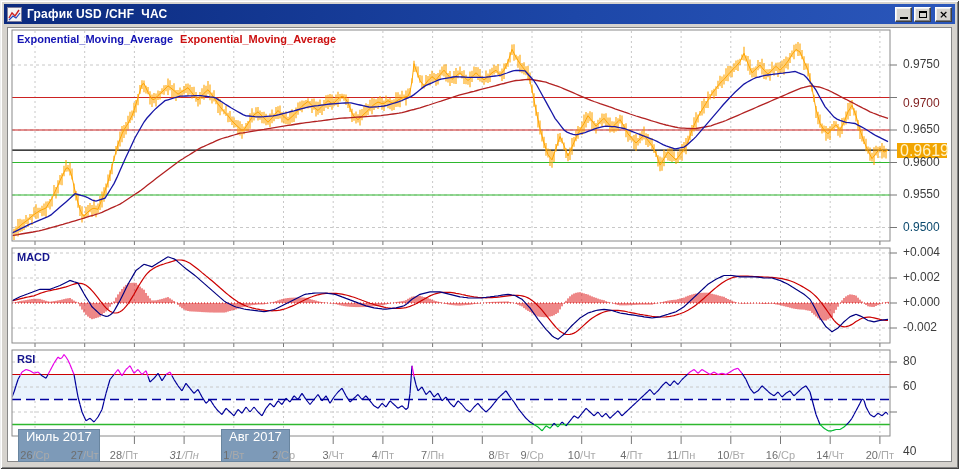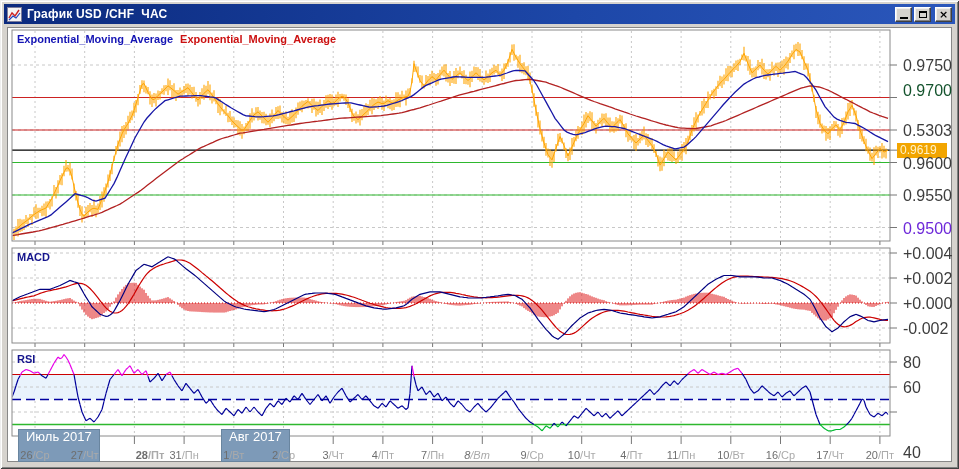--- a/index.html
+++ b/index.html
@@ -18,23 +18,23 @@
     font-family:"DejaVu Sans",sans-serif;color:#000;}
   .win-btn.close{margin-left:2px;}
   .glyph-min{display:block;width:8px;height:2px;background:#000;margin-top:8px;}
   .glyph-max{display:block;width:8px;height:7px;border:1px solid #000;border-top-width:2px;box-sizing:border-box;}
   .glyph-close{font-weight:bold;font-size:11px;}
   .client{position:absolute;left:7px;top:27px;width:945px;height:435px;background:#fff;border:1px solid #888;box-sizing:border-box;}
   #plot{position:absolute;left:0;top:0;pointer-events:none;}
   .overlay{position:absolute;pointer-events:none;}
   .ema-labels{left:17px;top:33px;display:flex;gap:7px;font-size:11px;font-weight:bold;}
   .panel-label{font-size:11px;font-weight:bold;color:#14148c;}
-  .axis-label{position:absolute;left:903px;width:52px;font-size:16px;color:#3d3d3d;pointer-events:none;}
+  .axis-label{position:absolute;left:903px;width:52px;font-size:12px;color:#3d3d3d;pointer-events:none;}
   .date-label{position:absolute;top:449px;width:48px;text-align:center;font-size:11px;white-space:nowrap;pointer-events:none;}
-  .price-badge{position:absolute;left:897px;width:50px;height:15px;font-size:12px;line-height:15px;padding-left:3px;
+  .price-badge{position:absolute;left:897px;width:50px;height:15px;font-size:16px;line-height:15px;padding-left:3px;
     box-sizing:border-box;pointer-events:none;}
   .month-badge{position:absolute;top:429px;height:33px;line-height:14px;padding:0 7px;font-size:13px;
     border:1px solid;box-sizing:border-box;pointer-events:none;}
 </style>
 </head>
 <body>
 
 <div class="window">
   <div class="titlebar">
     <span class="title-icon">
@@ -673,44 +673,44 @@
   <div class="overlay panel-label" style="left:17px;top:251px;">MACD</div>
   <div class="overlay panel-label" style="left:17px;top:353px;">RSI</div>
 
   <div class="price-badge" style="background: rgb(242, 165, 0); color: rgb(255, 243, 200); top: 142.65px;">0.9619</div>
 
   <span class="month-badge" style="left: 18px; background: rgb(125, 154, 184); border-color: rgb(105, 133, 159); color: rgb(255, 255, 255);">Июль 2017</span>
   <span class="month-badge" style="left: 221px; background: rgb(125, 154, 184); border-color: rgb(105, 133, 159); color: rgb(255, 255, 255);">Авг 2017</span>
 
   <div id="gen-labels">
       <span class="axis-label" style="top: 57px; color: rgb(61, 61, 61);">0.9750</span>
-      <span class="axis-label" style="top: 82px; color: #14532d;">0.9700</span>
-      <span class="axis-label" style="top: 122px; color: rgb(61, 61, 61);">0.5303</span>
+      <span class="axis-label" style="top: 96px; color: #7f1d1d;">0.9700</span>
+      <span class="axis-label" style="top: 122px; color: rgb(61, 61, 61);">0.9650</span>
       <span class="axis-label" style="top: 154.5px; color: rgb(61, 61, 61);">0.9600</span>
       <span class="axis-label" style="top: 187px; color: rgb(61, 61, 61);">0.9550</span>
-      <span class="axis-label" style="top: 219.5px; color: #6d28d9;">0.9500</span>
+      <span class="axis-label" style="top: 219.5px; color: #0c4a6e;">0.9500</span>
       <span class="axis-label" style="top: 245px; color: rgb(61, 61, 61);">+0.004</span>
       <span class="axis-label" style="top: 270px; color: rgb(61, 61, 61);">+0.002</span>
       <span class="axis-label" style="top: 295px; color: rgb(61, 61, 61);">+0.000</span>
       <span class="axis-label" style="top: 320px; color: rgb(61, 61, 61);">-0.002</span>
       <span class="axis-label" style="top: 354px; color: rgb(61, 61, 61);">80</span>
       <span class="axis-label" style="top: 379px; color: rgb(61, 61, 61);">60</span>
       <span class="axis-label" style="top: 404px; color: rgb(61, 61, 61); margin-top: 40px;">40</span>
       <span class="date-label" style="left: 11px;"><span style="color: rgb(110, 110, 110);">26</span><span style="color: rgb(170, 170, 170);">/Ср</span></span>
       <span class="date-label" style="left: 60.7px;"><span style="color: rgb(110, 110, 110);">27</span><span style="color: rgb(170, 170, 170);">/Чт</span></span>
-      <span class="date-label" style="left: 126px; font-weight: bold;"><span style="color: rgb(110, 110, 110);">28</span><span style="color: rgb(170, 170, 170);">/Пт</span></span>
-      <span class="date-label" style="left: 160.1px;"><span style="color: rgb(110, 110, 110);">31</span><span style="color: rgb(170, 170, 170);">/Пн</span></span>
+      <span class="date-label" style="left: 100px;"><span style="color: rgb(110, 110, 110);">28</span><span style="color: rgb(170, 170, 170);">/Пт</span></span>
+      <span class="date-label" style="left: 160.1px; font-style: italic;"><span style="color: rgb(110, 110, 110);">31</span><span style="color: rgb(170, 170, 170);">/Пн</span></span>
       <span class="date-label" style="left: 209.8px;"><span style="color: rgb(110, 110, 110);">1</span><span style="color: rgb(170, 170, 170);">/Вт</span></span>
       <span class="date-label" style="left: 259.5px;"><span style="color: rgb(110, 110, 110);">2</span><span style="color: rgb(170, 170, 170);">/Ср</span></span>
       <span class="date-label" style="left: 309.2px;"><span style="color: rgb(110, 110, 110);">3</span><span style="color: rgb(170, 170, 170);">/Чт</span></span>
       <span class="date-label" style="left: 358.9px;"><span style="color: rgb(110, 110, 110);">4</span><span style="color: rgb(170, 170, 170);">/Пт</span></span>
       <span class="date-label" style="left: 408.6px;"><span style="color: rgb(110, 110, 110);">7</span><span style="color: rgb(170, 170, 170);">/Пн</span></span>
-      <span class="date-label" style="left: 453px; font-style: italic;"><span style="color: rgb(110, 110, 110);">8</span><span style="color: rgb(170, 170, 170);">/Вт</span></span>
+      <span class="date-label" style="left: 475px;"><span style="color: rgb(110, 110, 110);">8</span><span style="color: rgb(170, 170, 170);">/Вт</span></span>
       <span class="date-label" style="left: 508px;"><span style="color: rgb(110, 110, 110);">9</span><span style="color: rgb(170, 170, 170);">/Ср</span></span>
       <span class="date-label" style="left: 557.7px;"><span style="color: rgb(110, 110, 110);">10</span><span style="color: rgb(170, 170, 170);">/Чт</span></span>
       <span class="date-label" style="left: 607.4px;"><span style="color: rgb(110, 110, 110);">4</span><span style="color: rgb(170, 170, 170);">/Пт</span></span>
       <span class="date-label" style="left: 657.1px;"><span style="color: rgb(110, 110, 110);">11</span><span style="color: rgb(170, 170, 170);">/Пн</span></span>
       <span class="date-label" style="left: 706.8px;"><span style="color: rgb(110, 110, 110);">10</span><span style="color: rgb(170, 170, 170);">/Вт</span></span>
       <span class="date-label" style="left: 756.5px;"><span style="color: rgb(110, 110, 110);">16</span><span style="color: rgb(170, 170, 170);">/Ср</span></span>
-      <span class="date-label" style="left: 806.2px;"><span style="color: rgb(110, 110, 110);">17</span><span style="color: rgb(170, 170, 170);">/Чт</span></span>
+      <span class="date-label" style="left: 806.2px;"><span style="color: rgb(110, 110, 110);">14</span><span style="color: rgb(170, 170, 170);">/Чт</span></span>
       <span class="date-label" style="left: 855.9px;"><span style="color: rgb(110, 110, 110);">20</span><span style="color: rgb(170, 170, 170);">/Пт</span></span>
     </div>
 </div>
 
 </body></html>

